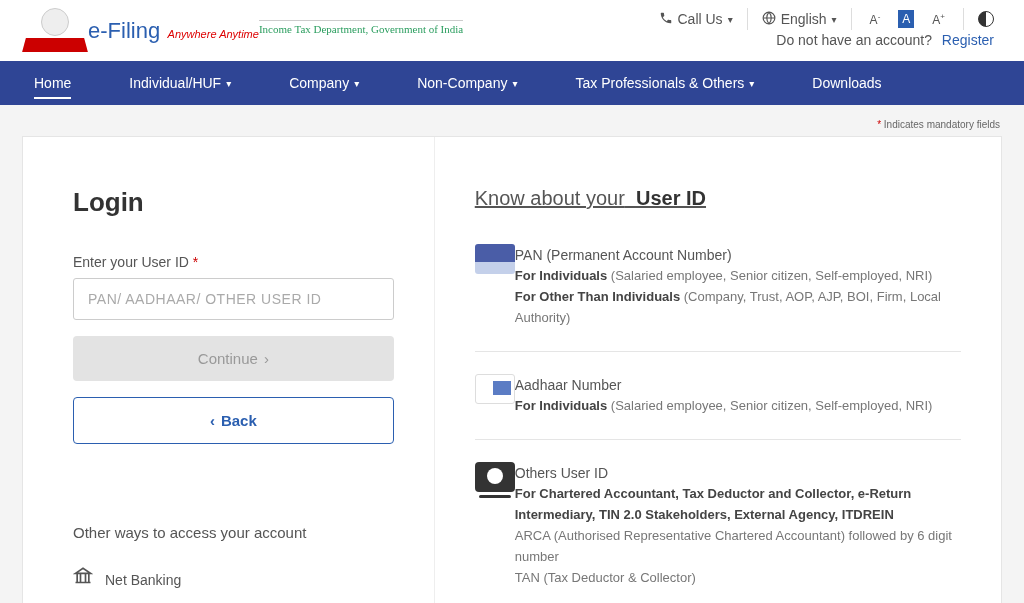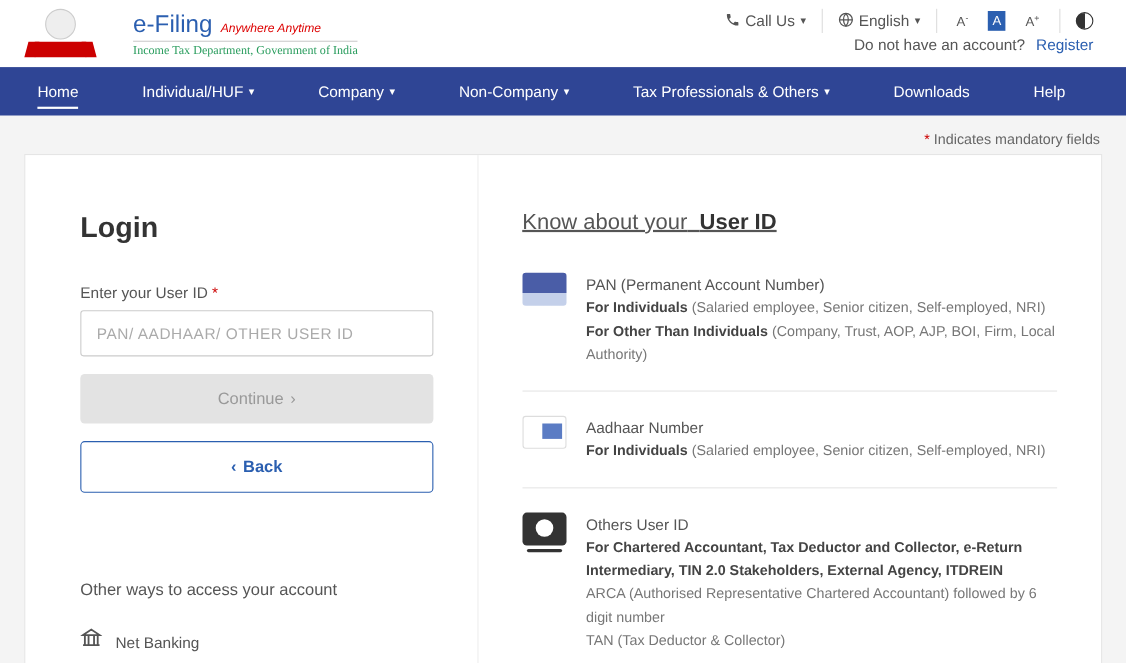--- a/index.html
+++ b/index.html
@@ -6,21 +6,21 @@
 body { font-family: Arial, sans-serif; background: #f4f4f4; color: #333; }
 
 .topbar { background: #fff; padding: 8px 30px; display: flex; justify-content: space-between; align-items: flex-start; }
 .logo-area { display: flex; align-items: center; gap: 8px; }
 .emblem { width: 50px; height: 45px; position: relative; }
 .emblem-circle { width: 28px; height: 28px; border-radius: 50%; background: #eee; margin: 0 auto; border: 1px solid #ccc; }
 .ribbon { width: 50px; height: 14px; background: #c00; margin-top: 2px; position: relative; border-radius: 2px; }
 .ribbon::before, .ribbon::after { content: ''; position: absolute; width: 10px; height: 14px; background: #c00; top: 0; }
 .ribbon::before { left: -6px; transform: skewX(-15deg); }
 .ribbon::after { right: -6px; transform: skewX(15deg); }
-.brand-text { display: flex; flex-direction: column; margin-left: 33px; }
+.brand-text { display: flex; flex-direction: row; }
 .brand-title { font-size: 22px; color: #2b5fb0; font-weight: normal; }
 .brand-tagline { font-size: 11px; color: #d00; font-style: italic; margin-left: 3px; }
 .brand-sub { font-size: 11px; color: #2a9d5e; border-top: 1px solid #ccc; padding-top: 2px; margin-top: 2px; font-family: Liberation Serif, serif; }
 
 .top-right { display: flex; flex-direction: column; align-items: flex-end; gap: 2px; }
 .top-utils { display: flex; align-items: center; gap: 14px; color: #555; font-size: 14px; }
 .util-item { display: flex; align-items: center; gap: 5px; cursor: pointer; }
 .util-sep { width: 1px; height: 22px; background: #ddd; }
 .font-box { font-size: 12px; padding: 2px 4px; cursor: pointer; }
 .font-box.active { background: #2b5fb0; color: #fff; }
@@ -28,41 +28,41 @@
 .contrast-circle { width: 16px; height: 16px; border-radius: 50%; background: linear-gradient(90deg, #333 50%, #fff 50%); border: 1px solid #333; }
 .register-row { font-size: 14px; color: #555; }
 .register-link { color: #2b5fb0; font-weight: 500; margin-left: 6px; cursor: pointer; }
 
 .navbar { background: #2f4595; display: flex; padding: 0 20px; gap: 30px; }
 .nav-item { color: #fff; padding: 14px 14px; font-size: 14px; font-weight: 500; cursor: pointer; display: flex; align-items: center; gap: 5px; position: relative; }
 .nav-item.active { position: relative; }
 .nav-item.active::after { content: ''; position: absolute; bottom: 6px; left: 14px; right: 14px; height: 2px; background: #fff; }
 .chevron { font-size: 10px; }
 
-.mandatory-note { text-align: right; padding: 14px 24px 6px; font-size: 13px; color: #666; }
+.mandatory-note { text-align: right; padding: 14px 24px 6px; font-size: 10px; color: #666; }
 .asterisk { color: #c00; }
 
 .main-card { background: #fff; margin: 0 22px 22px; border: 1px solid #e5e5e5; display: flex; min-height: 440px; }
 .left-panel { width: 42%; padding: 50px 40px 30px 50px; }
 .right-panel { width: 58%; padding: 50px 40px 30px 40px; border-left: 1px solid #eee; }
 
 .login-title { font-size: 26px; font-weight: bold; color: #333; margin-bottom: 36px; }
 .field-label { font-size: 14px; color: #555; margin-bottom: 8px; display: block; }
 .input-box { width: 100%; padding: 12px 14px; border: 1px solid #ccc; border-radius: 3px; font-size: 14px; color: #999; }
 .input-box::placeholder { color: #aaa; letter-spacing: 0.5px; }
 .btn { width: 100%; padding: 14px; border-radius: 4px; font-size: 15px; font-weight: 500; cursor: pointer; border: none; margin-top: 16px; display: flex; justify-content: center; align-items: flex-end; gap: 6px; }
 .btn-continue { background: #e3e3e3; color: #999; }
 .btn-back { background: #fff; border: 1.5px solid #2b5fb0; color: #2b5fb0; font-weight: bold; }
 .other-ways { margin-top: 80px; font-size: 15px; font-weight: 500; color: #555; }
 .netbank-row { display: flex; align-items: flex-end; gap: 12px; margin-top: 24px; font-size: 14px; color: #555; cursor: pointer; }
 .bank-icon { width: 20px; height: 20px; }
 
 .know-title { font-size: 20px; color: #555; margin-bottom: 34px; text-decoration: underline; }
 .know-title strong { color: #333; font-weight: bold; }
-.info-block { display: flex; gap: 18px; padding-bottom: 22px; margin-bottom: 22px; border-bottom: 1px solid #e5e5e5; }
+.info-block { display: flex; padding-bottom: 22px; margin-bottom: 22px; border-bottom: 1px solid #e5e5e5; }
 .info-block:last-of-type { border-bottom: none; margin-bottom: 8px; padding-bottom: 8px; }
 .info-icon { width: 40px; height: 30px; flex-shrink: 0; background: #4a5da7; border-radius: 3px; position: relative; }
 .info-icon.pan { background: linear-gradient(#4a5da7 60%, #c4d0ea 60%); }
 .info-icon.aadhaar { background: #fff; border: 1px solid #ddd; }
 .info-icon.aadhaar::after { content: ''; position: absolute; right: 3px; top: 6px; width: 18px; height: 14px; background: #5b7cc4; }
 .info-icon.other { background: #333; border-radius: 4px; position: relative; }
 .info-icon.other::before { content: ''; position: absolute; width: 16px; height: 16px; background: #fff; border-radius: 50%; top: 6px; left: 12px; }
 .info-icon.other::after { content: ''; position: absolute; bottom: -6px; left: 4px; right: 4px; height: 3px; background: #333; border-radius: 2px; }
 .info-text { font-size: 13px; line-height: 1.6; color: #777; }
 .info-text .heading { color: #555; font-size: 14px; }
@@ -133,21 +133,20 @@
     </div>
   <div class="nav-item">
       <span>Non-Company</span>
       <span class="chevron">▾</span>
     </div>
   <div class="nav-item">
       <span>Tax Professionals &amp; Others</span>
       <span class="chevron">▾</span>
     </div>
   <div class="nav-item">Downloads</div>
-  <div class="nav-item">Help</div>
 </div>
 
 <div class="mandatory-note">
   <span class="asterisk">*</span> <span>Indicates mandatory fields</span>
 </div>
 
 <div class="main-card">
   <div class="left-panel">
     <div class="login-title">Login</div>
     <label class="field-label">

